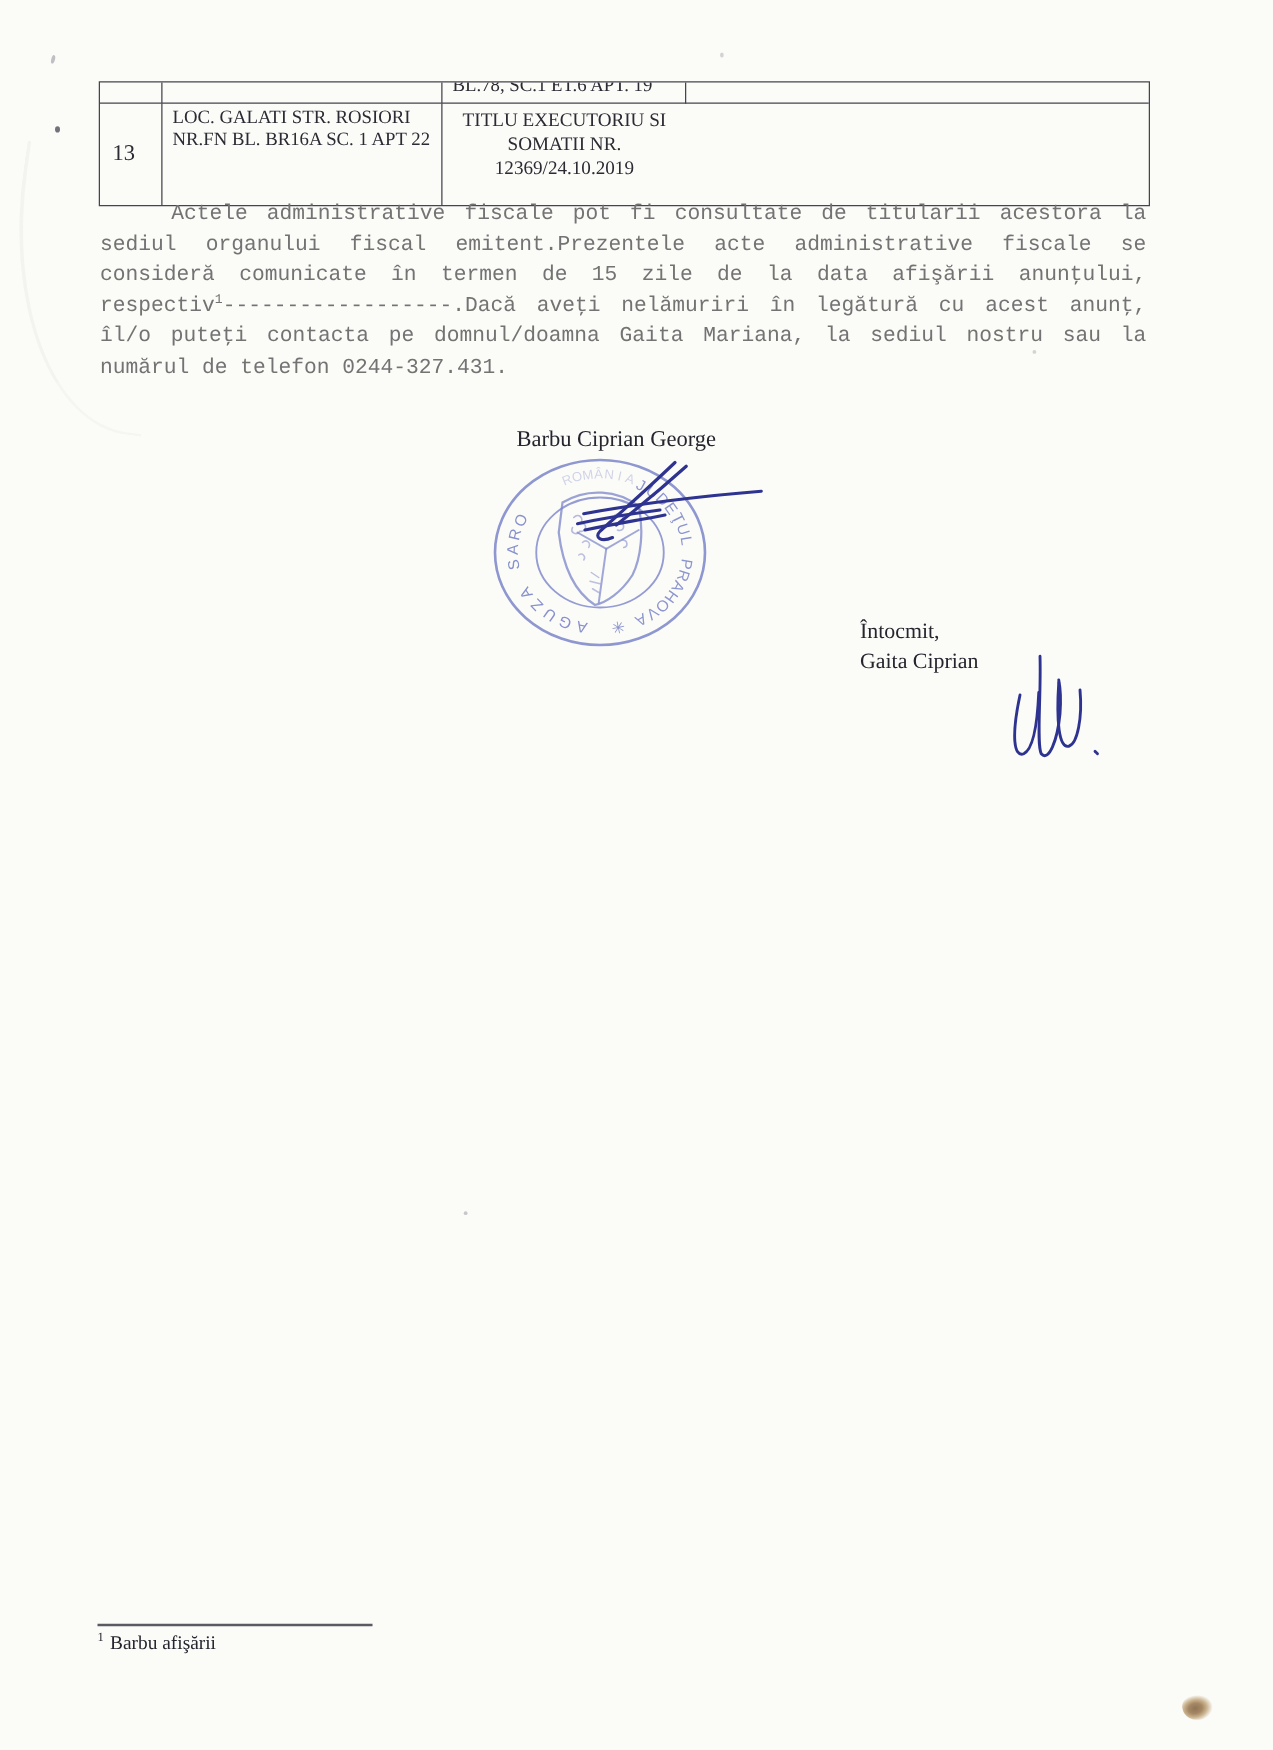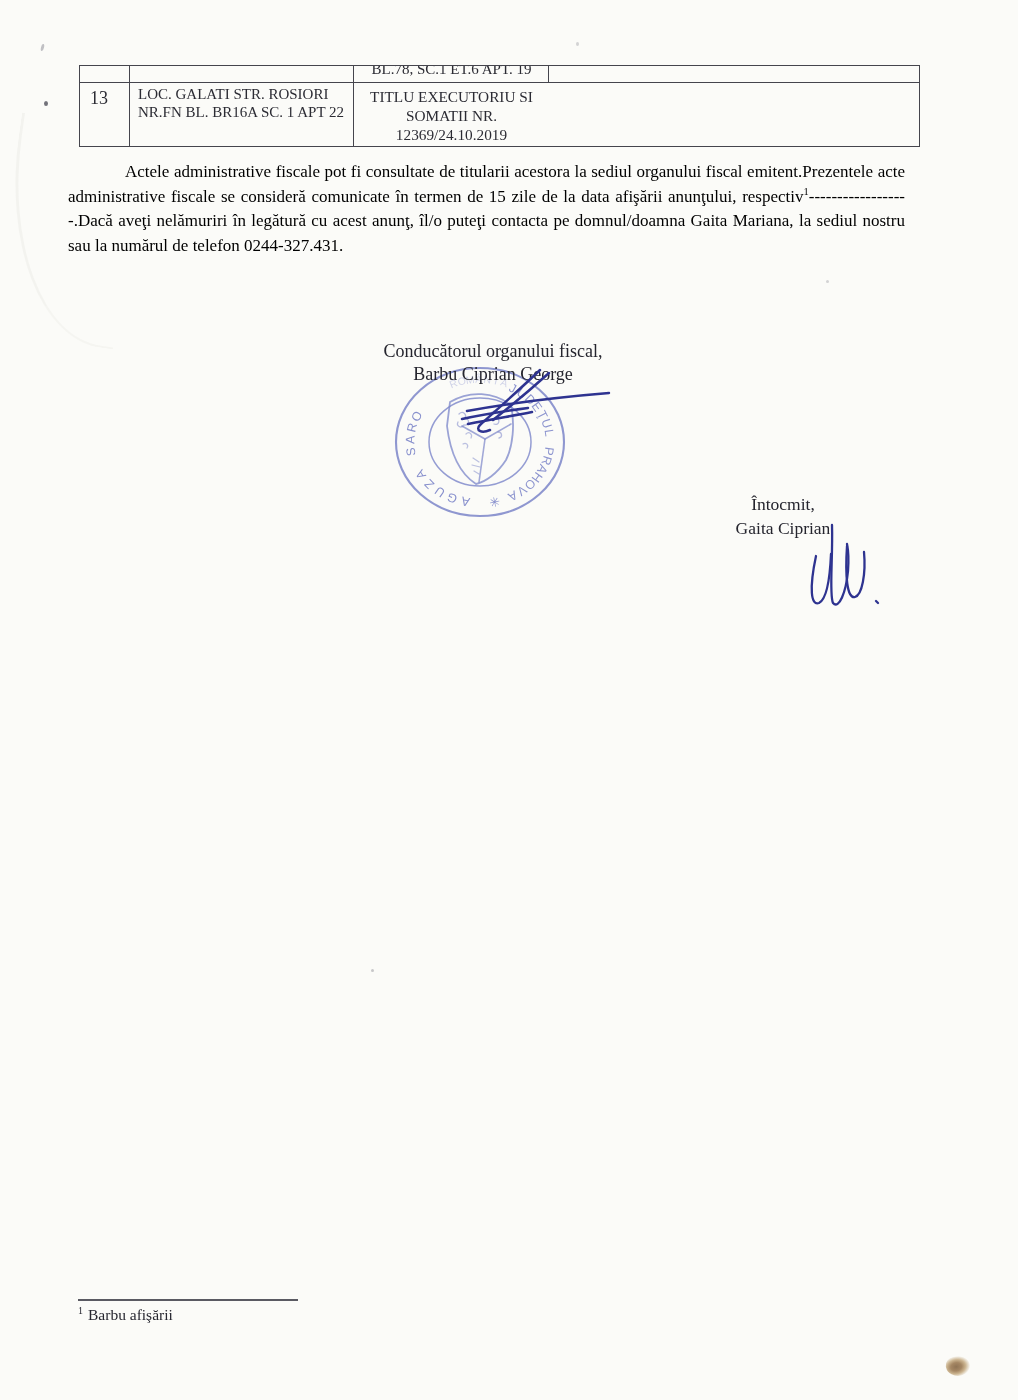--- a/index.html
+++ b/index.html
@@ -14,39 +14,39 @@
   
   .doc-table{
     position:absolute;left:79px;top:65px;width:839px;
     display:grid;grid-template-columns:49px 224px 195px auto;
     border:1.6px solid #45454d;
     font-size:15px;line-height:18px;color:#2b2b33;
     background:transparent;
   }
   .td{border-left:1.4px solid #45454d;padding:2px 7px 2px 8px;box-sizing:border-box;}
   .td.first{border-left:none;}
-  .td.num{font-size:18px;padding-top:5px;padding-left:10px;line-height:20px;}
+  .td.num{font-size:18px;padding-top:5px;padding-left:10px;line-height:20px;margin-top:24px;}
   .td.name{font-size:16px;padding-top:4px;padding-left:12px;}
   .td.doc{padding-top:4px;font-size:15.3px;line-height:19px;}
 
   
   .para{
-    position:absolute;left:68px;top:160px;width:837px;
+    position:absolute;left:80px;top:160px;width:837px;
     font-size:17px;line-height:24.6px;text-align:justify;
-    text-indent:57px;color:#000000;
+    text-indent:57px;color:#737373;font-family:Liberation Mono, monospace;
   }
   .para sup{font-size:10.5px;line-height:0;}
 
   
   .sig-left{
     position:absolute;left:343px;top:340px;width:300px;text-align:center;
     font-size:18px;line-height:23px;color:#25252e;z-index:4;
   }
   .sig-right{
-    position:absolute;left:688px;top:492px;width:190px;text-align:center;
+    position:absolute;left:688px;top:492px;width:190px;text-align:left;
     font-size:17.5px;line-height:24px;color:#25252e;z-index:4;
   }
 
   
   .stamp-svg{position:absolute;left:392px;top:363px;z-index:2;}
   .pen-svg{position:absolute;left:0;top:0;z-index:5;pointer-events:none;}
 
   
   .foot-rule{position:absolute;left:78px;top:1299px;width:220px;height:1.8px;background:#5a5a62;}
   .footnote{position:absolute;left:78px;top:1305px;font-size:15.5px;color:#26262f;}
@@ -77,36 +77,35 @@
 <div class="abs ghost-curve"></div>
 <div class="speck sp1"></div>
 <div class="speck sp2"></div>
 <div class="speck sp3"></div>
 <div class="speck sp4"></div>
 <div class="speck sp5"></div>
 
 <div class="doc-table">
   <div class="td first" style="height:17px;border-bottom:1.4px solid #45454d;"></div>
   <div class="td" style="height:17px;border-bottom:1.4px solid #45454d;"></div>
-  <div class="td tr-partial-cell" style="height:17px;overflow:hidden;border-bottom:1.4px solid #45454d;padding-top:0;text-align:center;">
+  <div class="td tr-partial-cell" style="height:17px;overflow:hidden;border-bottom:1.4px solid #45454d;padding-top:0;">
     <span class="clip" style="display:block;margin-top:-6px;">BL.78, SC.1 ET.6 APT. 19</span>
   </div>
   <div class="td" style="height:17px;border-bottom:1.4px solid #45454d;"></div>
 
   <div class="td first num" style="min-height:57px;">13</div>
   <div class="td" style="min-height:57px;padding-top:3px;line-height:17.6px;">LOC. GALATI STR. ROSIORI NR.FN BL. BR16A SC. 1 APT 22</div>
   <div class="td doc" style="min-height:57px;text-align:center;">TITLU EXECUTORIU SI SOMATII NR. 12369/24.10.2019</div>
 </div>
 
 <div class="para">
   <span>Actele administrative fiscale pot fi consultate de titularii acestora la sediul organului fiscal emitent.Prezentele acte administrative fiscale se consideră comunicate în termen de 15 zile de la data afişării anunţului, respectiv</span><sup>1</sup><span>------------------.Dacă aveţi nelămuriri în legătură cu acest anunţ, îl/o puteţi contacta pe domnul/doamna Gaita Mariana, la sediul nostru sau la numărul de telefon 0244-327.431.</span>
 </div>
 
 <div class="sig-left">
-  <div>Conducătorul organului fiscal,</div>
   <div>Barbu Ciprian George</div>
 </div>
 
 <svg class="stamp-svg" width="176" height="158" viewBox="-88 -79 176 158">
   <g stroke="#7b85c9" fill="none" stroke-width="2.1">
     <ellipse cx="0" cy="0" rx="84" ry="74" opacity="0.85"></ellipse>
     <ellipse cx="0" cy="0" rx="51" ry="44" stroke-width="1.5" opacity="0.8"></ellipse>
   </g>
   <g id="stamp-ring" font-family="Liberation Sans, sans-serif" fill="#6f79c4">
       <text transform="translate(-62.5 -25.4) rotate(-65.0)" text-anchor="middle" dominant-baseline="middle" font-size="12.5" opacity="0.82">O</text>

